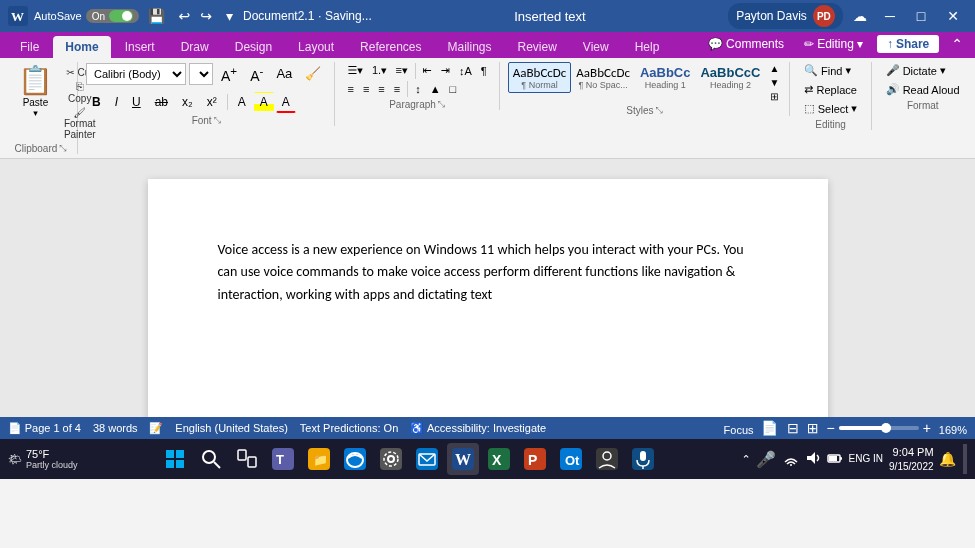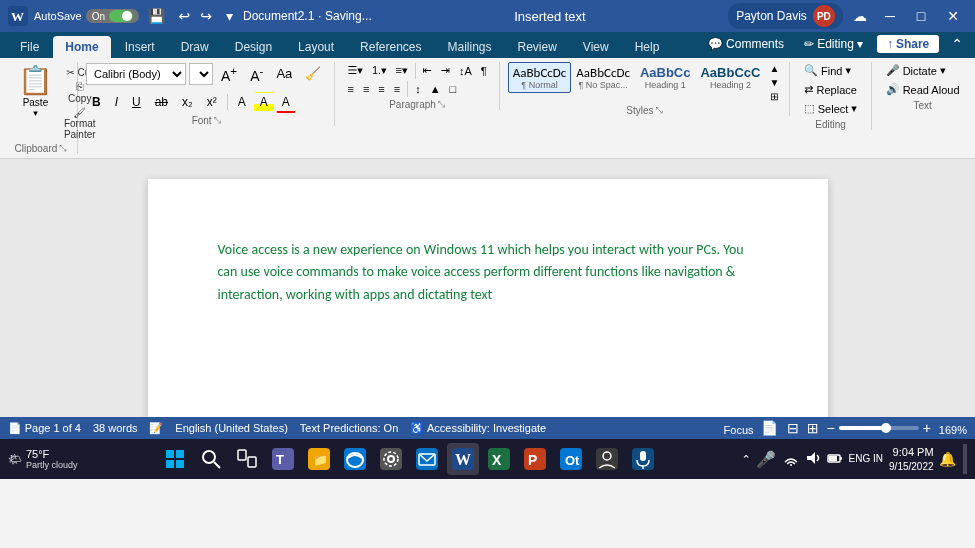--- a/index.html
+++ b/index.html
@@ -20,21 +20,21 @@
     .toggle-dot { width: 10px; height: 10px; background: white; border-radius: 50%; position: absolute; right: 1px; top: 1px; }
     .doc-name { font-size: 12px; }
     .win-btn { background: none; border: none; color: white; font-size: 14px; cursor: pointer; padding: 2px 8px; }
     .undo-redo { display: flex; align-items: center; gap: 2px; }
     .icon-btn { background: none; border: none; color: white; cursor: pointer; padding: 2px 4px; font-size: 14px; }
     .user-badge { display: flex; align-items: center; gap: 6px; background: #1e4a8a; border-radius: 12px; padding: 2px 8px; }
     .avatar { width: 22px; height: 22px; border-radius: 50%; background: #c0392b; display: flex; align-items: center; justify-content: center; font-size: 10px; font-weight: bold; color: white; }
 
     
     .ribbon-tabs {
-      display: flex; align-items: flex-end; background: #0c4a6e; padding: 0 8px;
+      display: flex; align-items: flex-end; background: #a21caf; padding: 0 8px;
       height: 26px; gap: 2px;
     }
     .tab {
       padding: 4px 12px; font-size: 12px; color: rgba(255,255,255,0.85);
       cursor: pointer; border-radius: 4px 4px 0 0; background: none;
       border: none;
     }
     .tab.active { background: #f3f3f3; color: #2b579a; font-weight: 600; }
 
     .ribbon-right-actions {
@@ -102,21 +102,21 @@
     
     .doc-wrapper {
       background: #e8e8e8; flex: 1; display: flex; flex-direction: column;
       overflow: hidden; height: calc(548px - 32px - 26px - 100px - 22px - 40px);
     }
     .doc-scroll { flex: 1; overflow-y: auto; display: flex; justify-content: center; padding: 20px 0; }
     .doc-page {
       background: white; width: 680px; min-height: 300px; padding: 60px 70px;
       box-shadow: 0 2px 8px rgba(0,0,0,0.2);
     }
-    .doc-text { font-size: 14px; line-height: 1.6; color: #15803d; font-family: Calibri, 'Segoe UI', sans-serif; }
+    .doc-text { font-size: 14px; line-height: 1.6; color: #000000; font-family: Calibri, 'Segoe UI', sans-serif; }
 
     
     .status-bar {
       display: flex; align-items: center; background: #2b579a; color: white;
       height: 22px; padding: 0 8px; gap: 12px; font-size: 11px;
     }
     .status-item { display: flex; align-items: center; gap: 3px; }
     .status-right { margin-left: auto; display: flex; align-items: flex-end; gap: 8px; }
     .zoom-slider { display: flex; align-items: center; gap: 4px; }
     .zoom-minus, .zoom-plus { background: none; border: none; color: white; cursor: pointer; font-size: 14px; }
@@ -362,21 +362,21 @@
         <span>🎤</span>
         <span>Dictate</span>
         <span>▾</span>
       </button>
       <button class="voice-btn">
         <span>🔊</span>
         <span>Read Aloud</span>
       </button>
     </div>
     <div class="ribbon-group-label">
-      <span>Text</span>
+      <span>Format</span>
     </div>
   </div>
 
 </div>
 
 <div class="doc-wrapper" style="height:258px;">
   <div class="doc-scroll">
     <div class="doc-page">
       <p class="doc-text">Voice access is a new experience on Windows 11 which helps you interact with your PCs. You can use voice commands to make voice access perform different functions like navigation &amp; interaction, working with apps and dictating text</p>
     </div>

